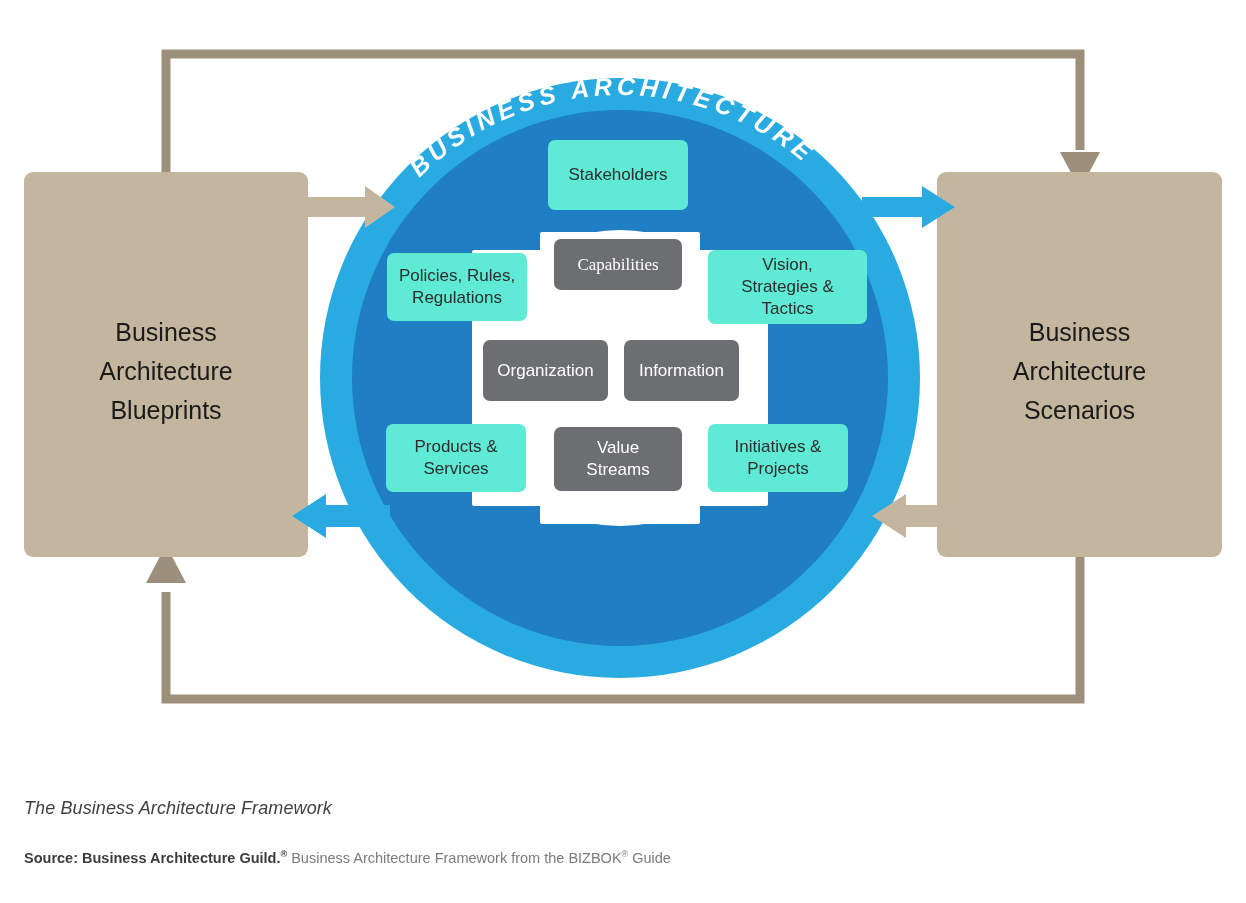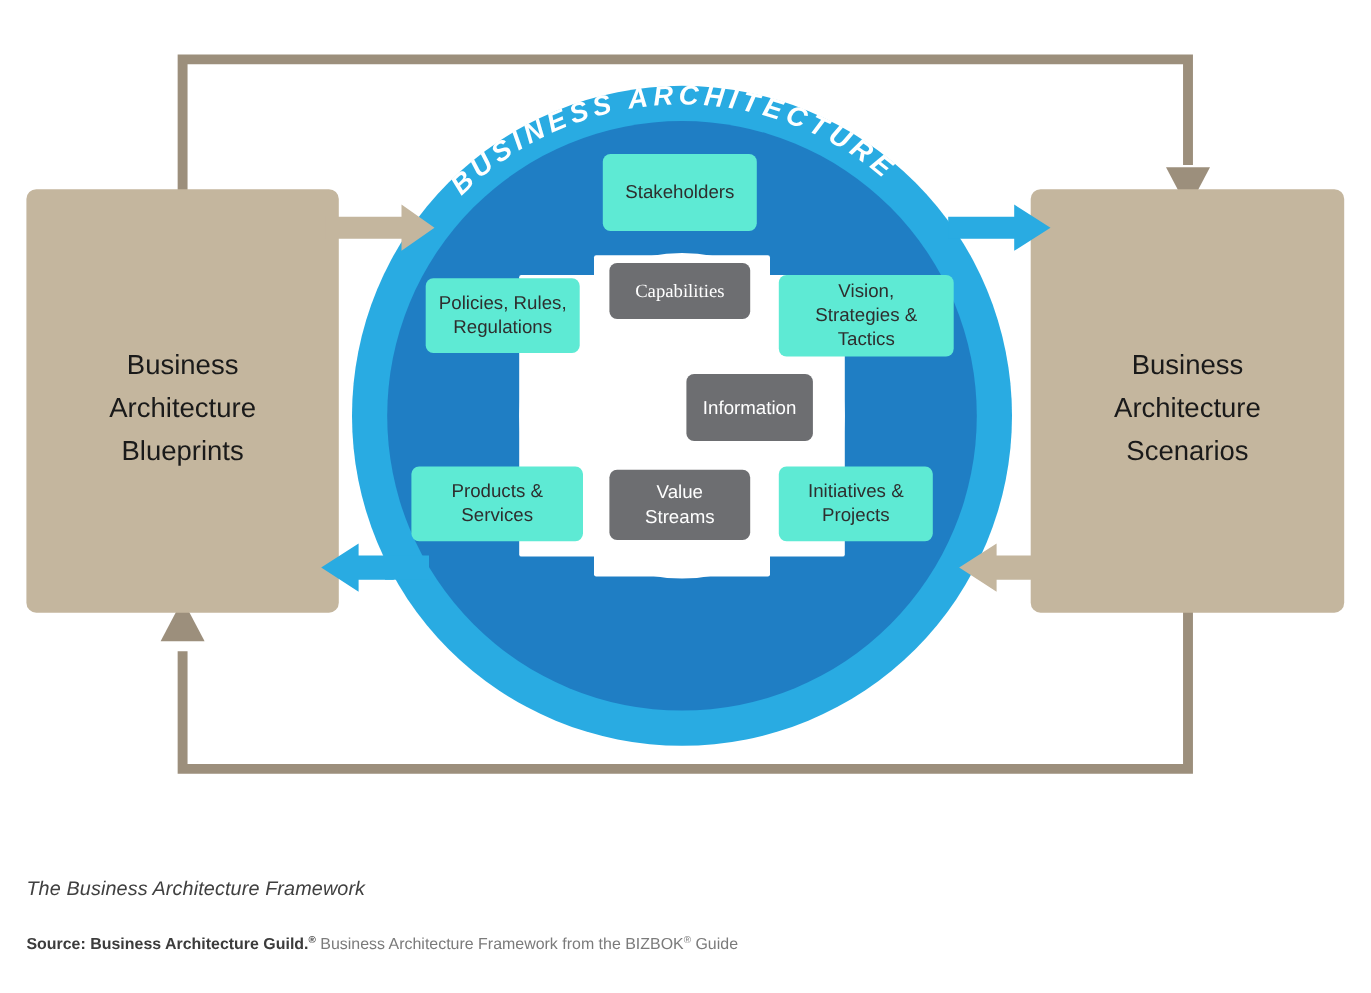--- a/index.html
+++ b/index.html
@@ -148,24 +148,25 @@
 
   <div class="tile light" style="left:387px; top:253px; width:140px; height:68px;">Policies, Rules,
 Regulations</div>
 
   <div class="tile dark" style="left:554px; top:239px; width:128px; height:51px;font-family:Liberation Serif, serif;">Capabilities</div>
 
   <div class="tile light" style="left:708px; top:250px; width:159px; height:74px;">Vision,
 Strategies &amp;
 Tactics</div>
 
+  <div class="tile dark" style="left:483px; top:340px; width:125px; height:61px;">Organization</div>
 
   <div class="tile dark" style="left:624px; top:340px; width:115px; height:61px;">Information</div>
 
-  <div class="tile light" style="left:374px; top:424px; width:156px; height:68px;">Products &amp;
+  <div class="tile light" style="left:386px; top:424px; width:140px; height:68px;">Products &amp;
 Services</div>
 
   <div class="tile dark" style="left:554px; top:427px; width:128px; height:64px;">Value
 Streams</div>
 
   <div class="tile light" style="left:708px; top:424px; width:140px; height:68px;">Initiatives &amp;
 Projects</div>
 
 
   <div id="caption-title">The Business Architecture Framework</div>

